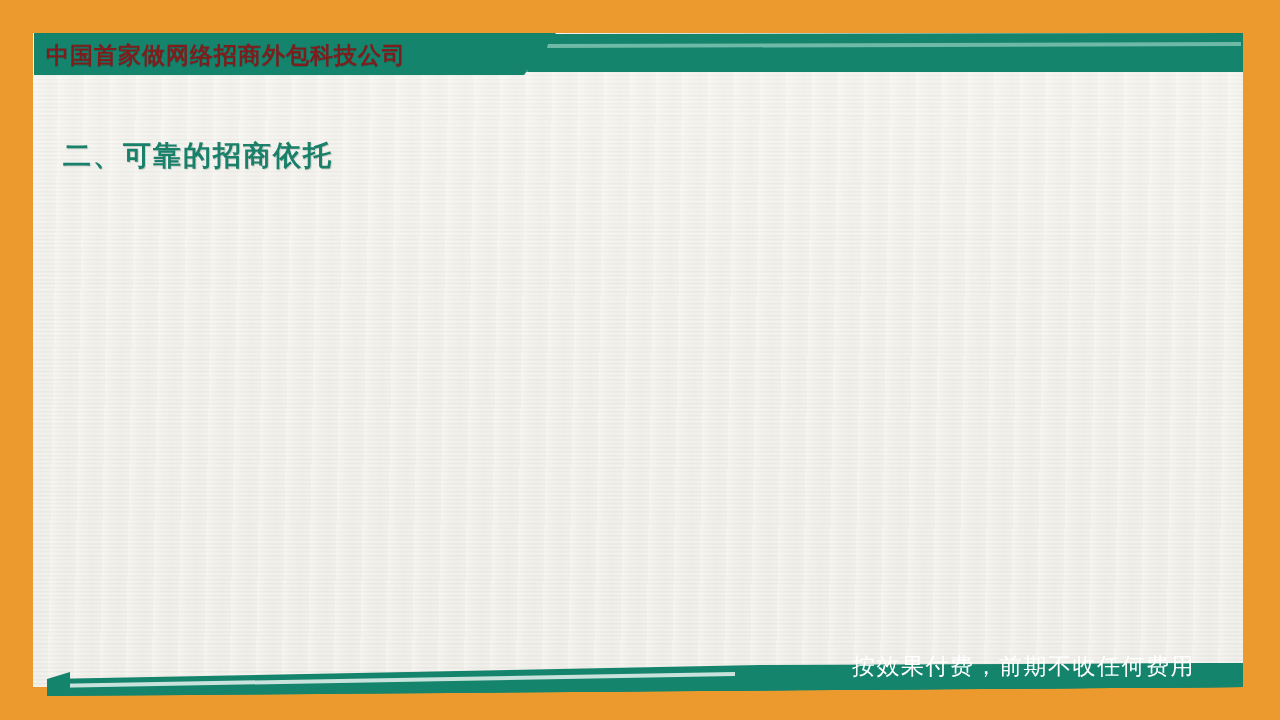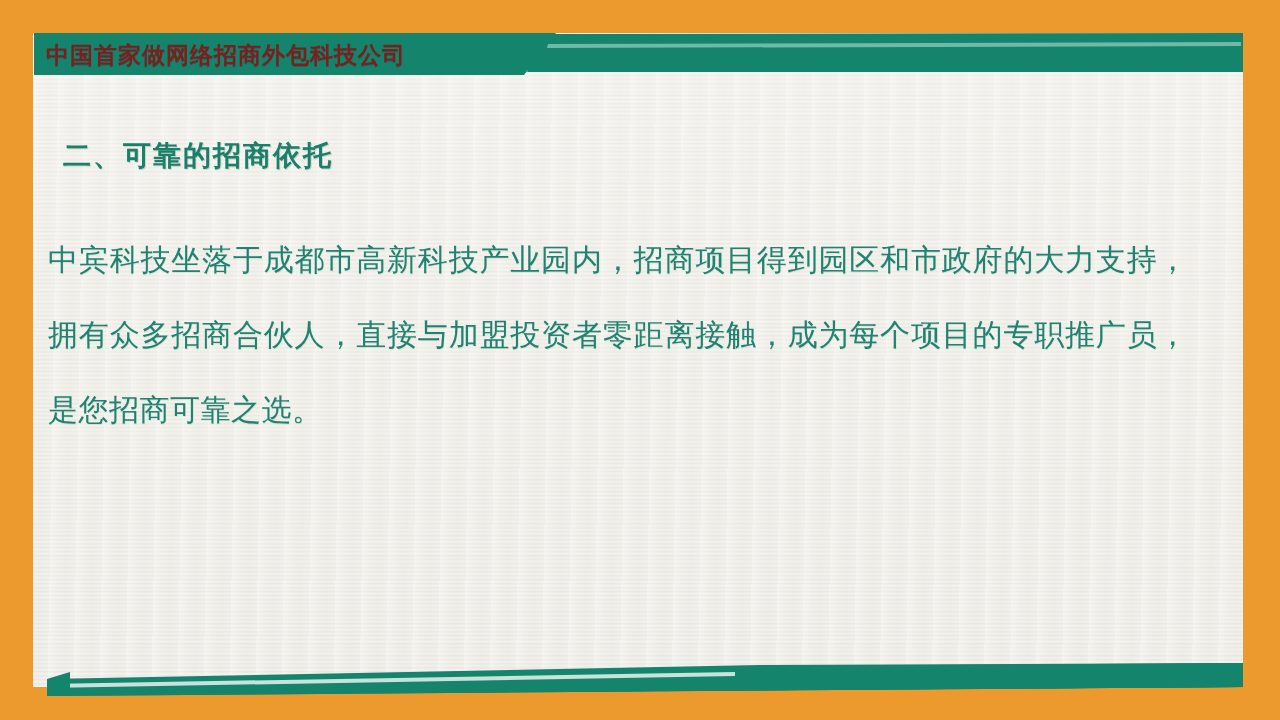--- a/index.html
+++ b/index.html
@@ -123,23 +123,20 @@
 
 <div id="slide">
 
   <div id="content-panel">
     <div id="panel-texture-2"></div>
   </div>
 
   <div id="main">
     <div id="section-title">二、可靠的招商依托</div>
 
-    <div id="body-copy">
-      <p>中宾科技坐落于成都市高新科技产业园内，招商项目得到园区和市政府的大力支持，拥有众多招商合伙人，直接与加盟投资者零距离接触，成为每个项目的专职推广员，是您招商可靠之选。</p>
-    </div>
   </div>
 
   <svg id="header-band" viewBox="0 0 1280 90" width="1280" height="90" preserveAspectRatio="none">
 
     <polygon points="34,33 556,33 524,75 34,75" fill="#15846D"></polygon>
 
     <polygon points="540,34 1243,33 1243,62 1232,72 527,72" fill="#15846D"></polygon>
 
     <polygon points="548,44 1241,42 1241,46 547,48" fill="#6FB9A7"></polygon>
 
@@ -160,14 +157,15 @@
     <polygon points="47,37 1243,33 1243,57 47,65" fill="none"></polygon>
 
     <polygon points="47,66 768,38 1243,33 1243,57 47,66" fill="#15846D"></polygon>
     <polygon points="47,49 760,35 1243,33 1243,57 47,66" fill="#15846D"></polygon>
 
     <polygon points="47,54 735,42 735,46 47,58" fill="#C9E3DC"></polygon>
 
     <polygon points="47,49 70,42 70,66 47,66" fill="#15846D"></polygon>
   </svg>
 
+  <div id="footer-text">按效果付费，前期不收任何费用</div>
 
 </div>
 
 </body></html>

